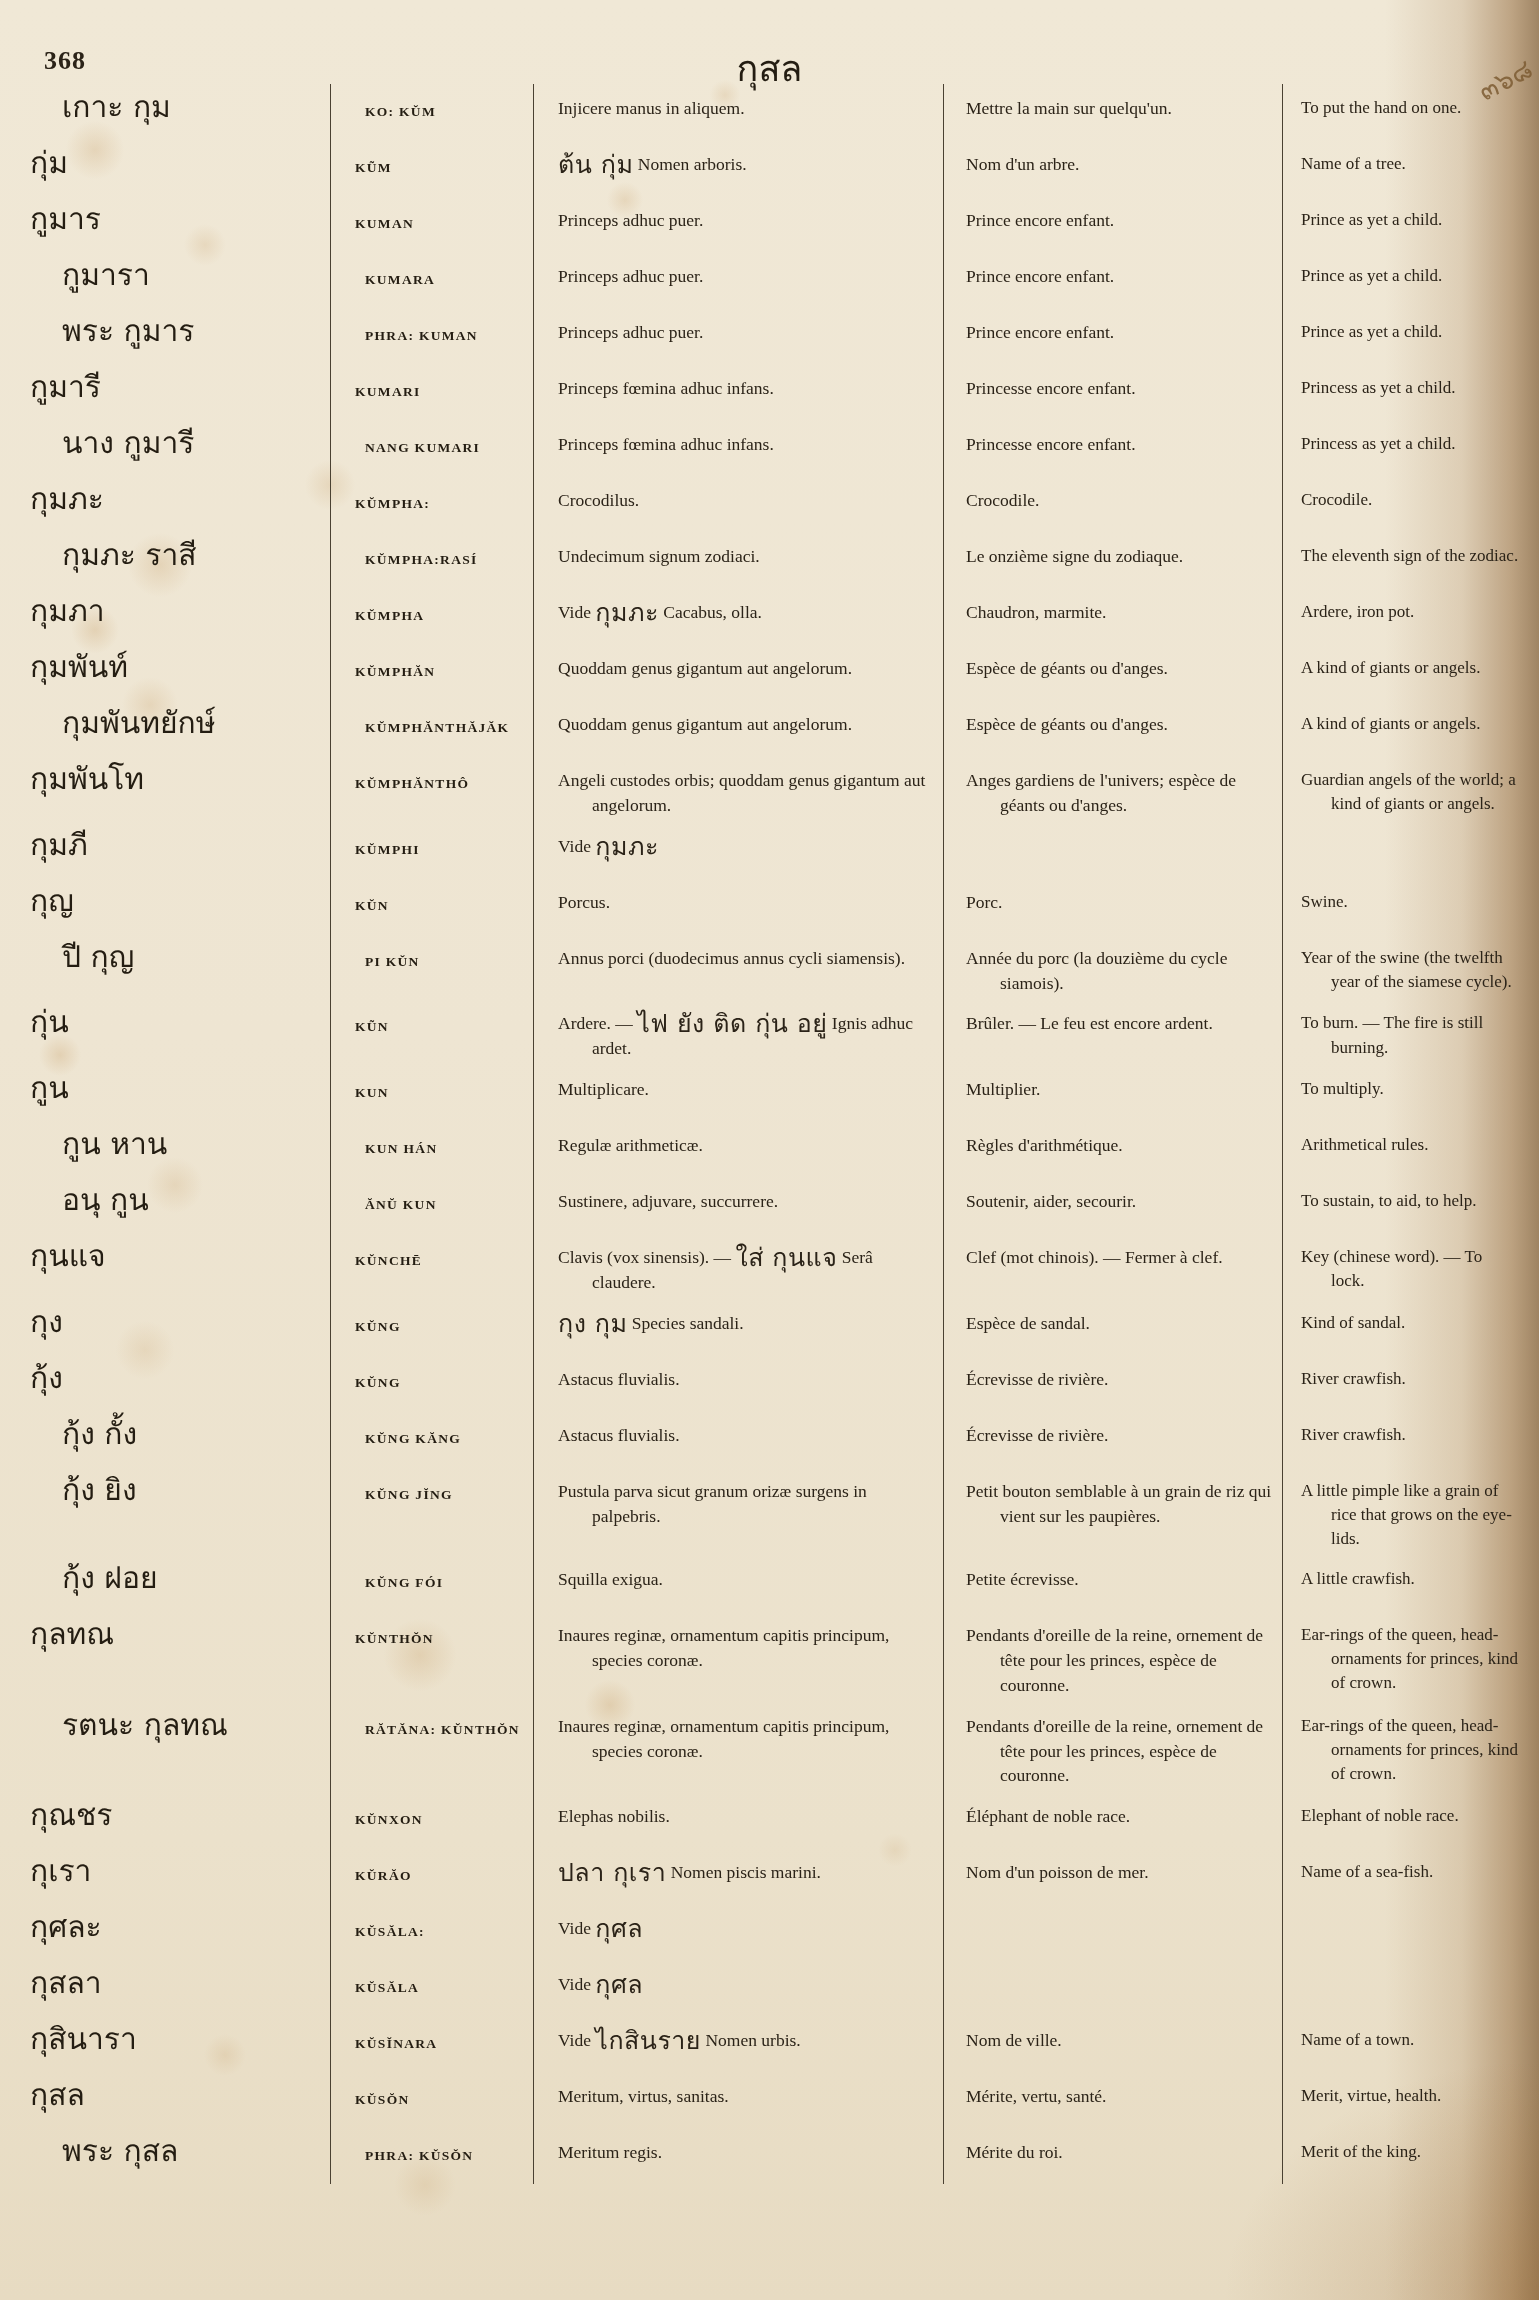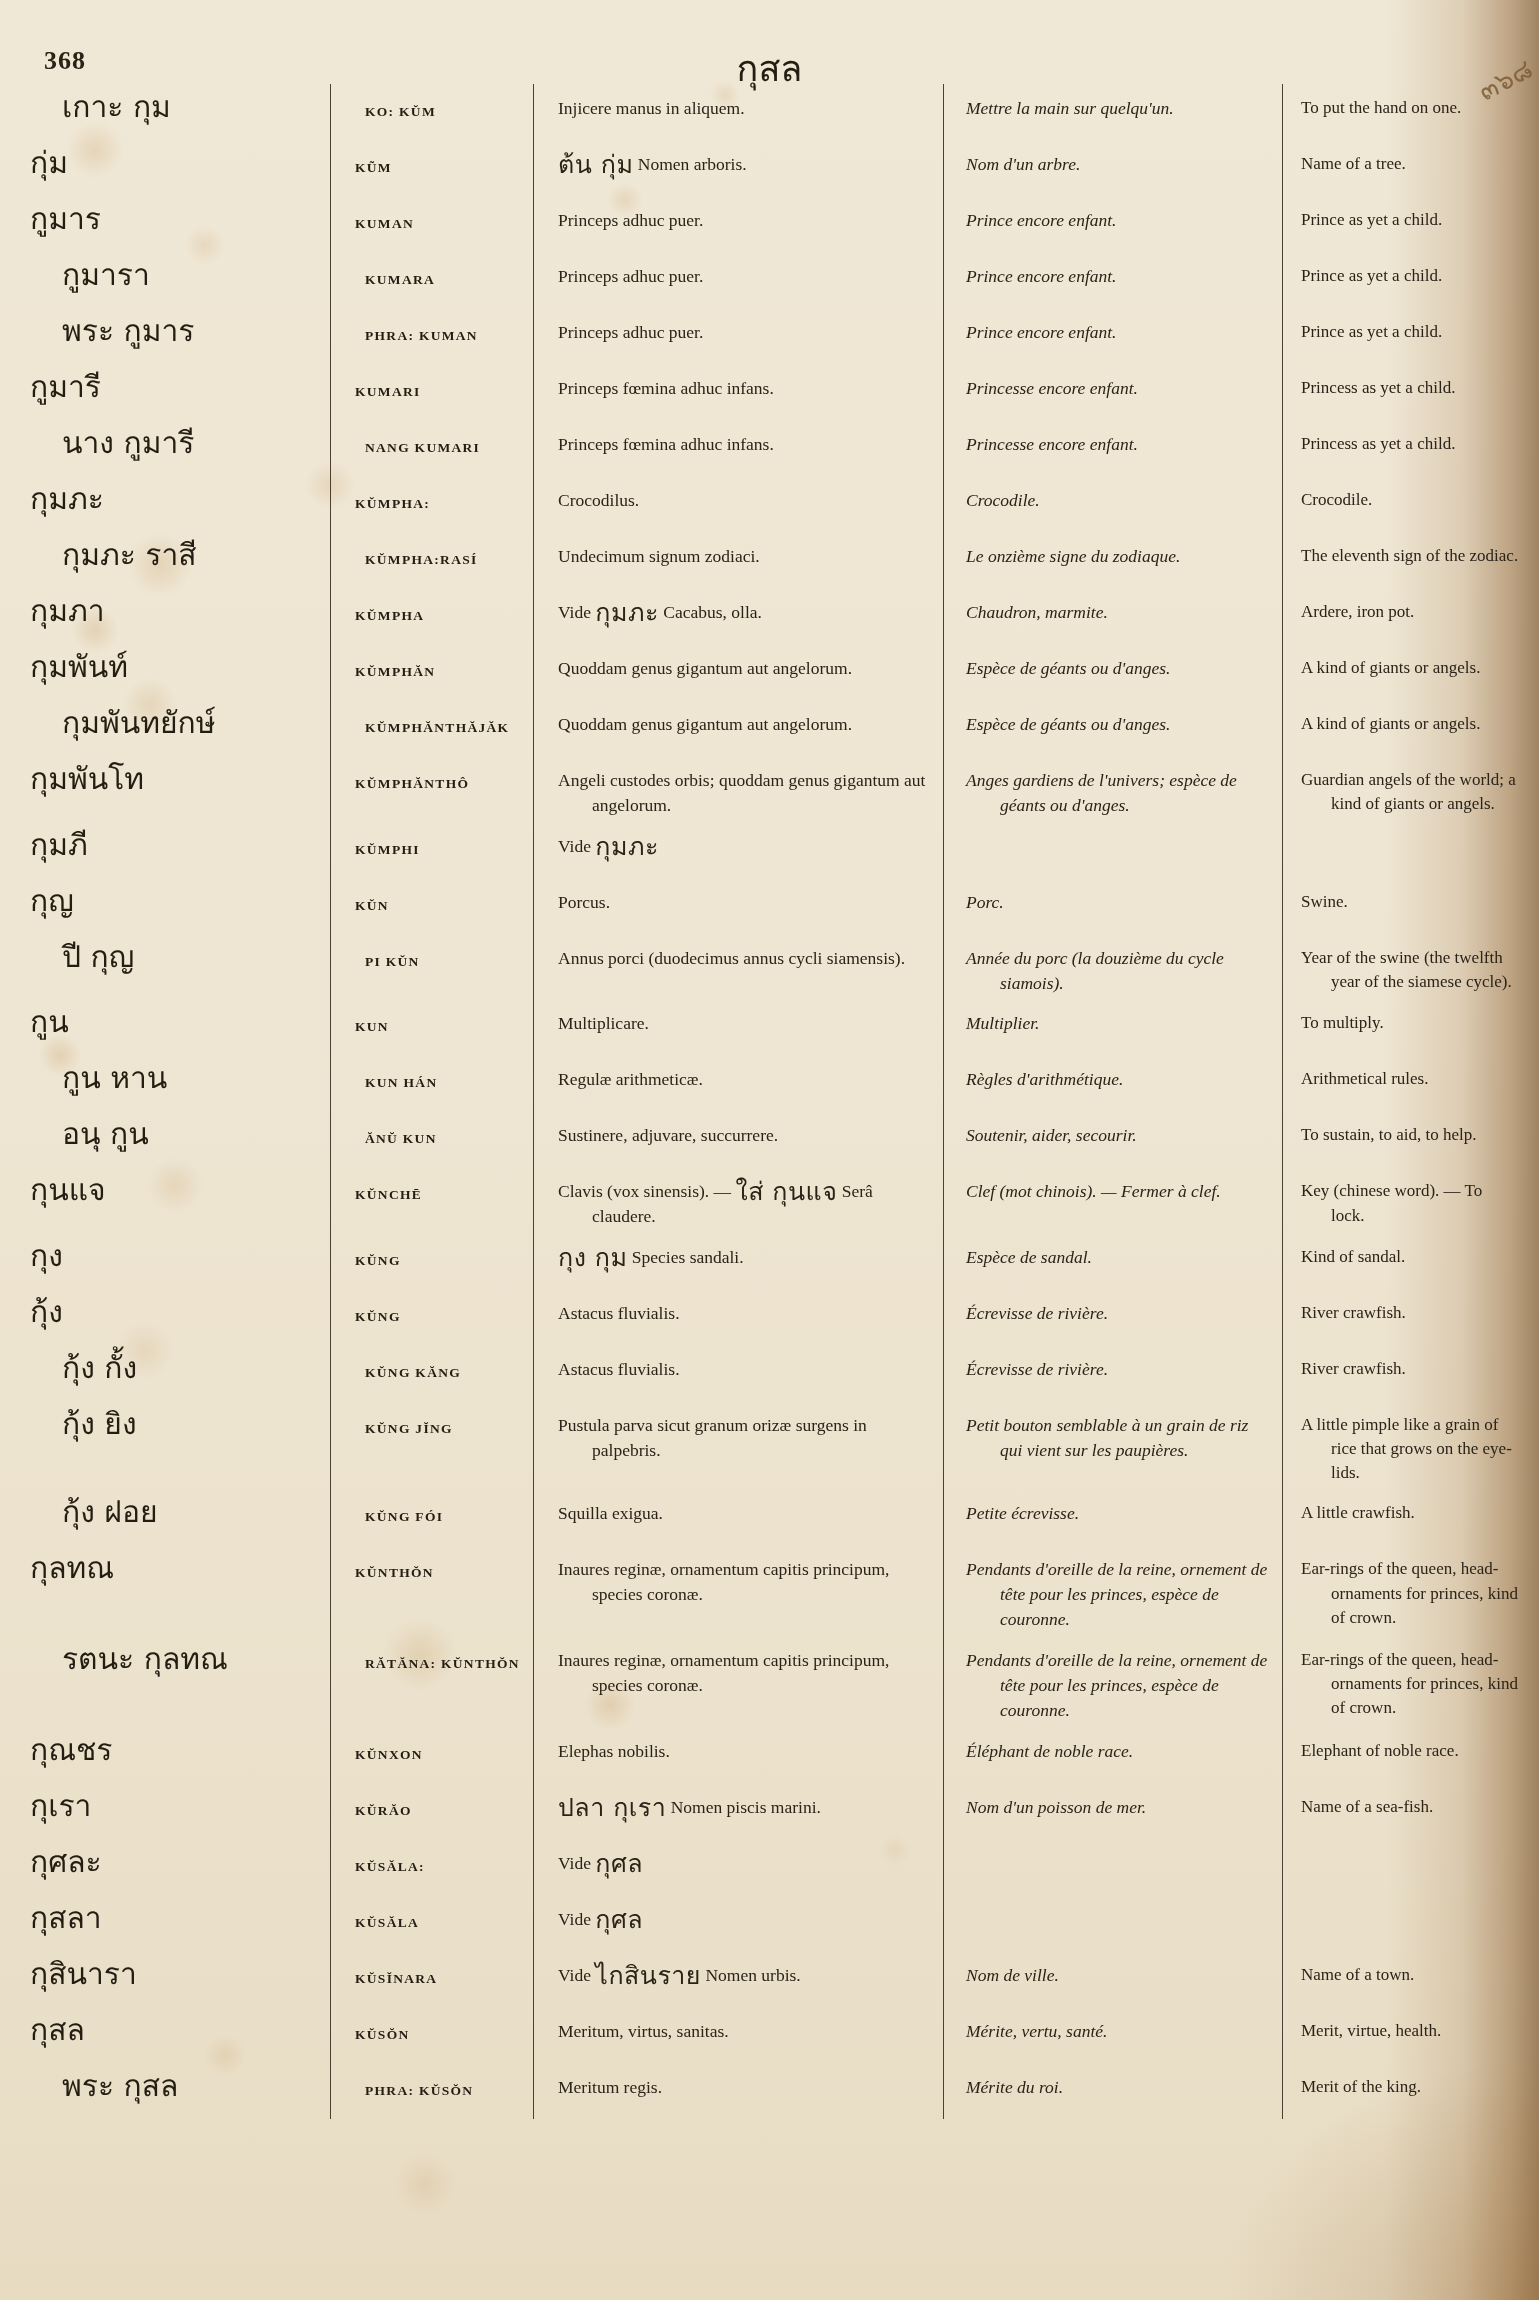--- a/index.html
+++ b/index.html
@@ -39,21 +39,21 @@
   .cell{padding-top:12px;padding-bottom:4px;}
   .bl{border-left:1.6px solid #4a4132;}
   .th{font-family:"DejaVu Sans","Liberation Sans",sans-serif;font-size:30px;line-height:1.1;
       padding-left:30px;padding-top:6px;color:#241d12;}
   .th.ind{padding-left:62px;}
   .rm{font-size:13.5px;font-weight:bold;letter-spacing:1.3px;padding-left:24px;padding-top:20px;
       color:#241d12;white-space:nowrap;}
   .rm.ind{padding-left:34px;}
   .def{font-size:17.5px;line-height:1.42;}
   .lat{padding-left:58px;padding-right:8px;text-indent:-34px;}
-  .fr {padding-left:56px;padding-right:8px;text-indent:-34px;font-style:italic;}
+  .fr {padding-left:56px;padding-right:8px;text-indent:-34px;}
   .en {padding-left:48px;padding-right:20px;text-indent:-30px;font-size:17px;}
   .thai-inline{font-family:"DejaVu Sans","Liberation Sans",sans-serif;font-size:25px;
       line-height:0;letter-spacing:.5px;vertical-align:-3px;}
 </style>
 </head>
 <body>
 
 <div class="pagehead">
   <div class="pageno">368</div>
   <div class="headword">กุสล</div>
@@ -167,20 +167,27 @@
       <div class="cell def en bl">Swine.</div>
     </div>
     <div class="row">
       <div class="cell th ind">ปี กุญ</div>
       <div class="cell rm bl ind">PI KŬN</div>
       <div class="cell def lat bl"><span>Annus porci (duodecimus annus cycli siamensis).</span></div>
       <div class="cell def fr bl">Année du porc (la douzième du cycle siamois).</div>
       <div class="cell def en bl">Year of the swine (the twelfth year of the siamese cycle).</div>
     </div>
     <div class="row">
+      <div class="cell th">กุ่น</div>
+      <div class="cell rm bl">KŨN</div>
+      <div class="cell def lat bl"><span>Ardere. — </span><span class="thai-inline">ไฟ ยัง ติด กุ่น อยู่</span><span> Ignis adhuc ardet.</span></div>
+      <div class="cell def fr bl">Brûler. — Le feu est encore ardent.</div>
+      <div class="cell def en bl">To burn. — The fire is still burning.</div>
+    </div>
+    <div class="row">
       <div class="cell th">กูน</div>
       <div class="cell rm bl">KUN</div>
       <div class="cell def lat bl"><span>Multiplicare.</span></div>
       <div class="cell def fr bl">Multiplier.</div>
       <div class="cell def en bl">To multiply.</div>
     </div>
     <div class="row">
       <div class="cell th ind">กูน หาน</div>
       <div class="cell rm bl ind">KUN HÁN</div>
       <div class="cell def lat bl"><span>Regulæ arithmeticæ.</span></div>

